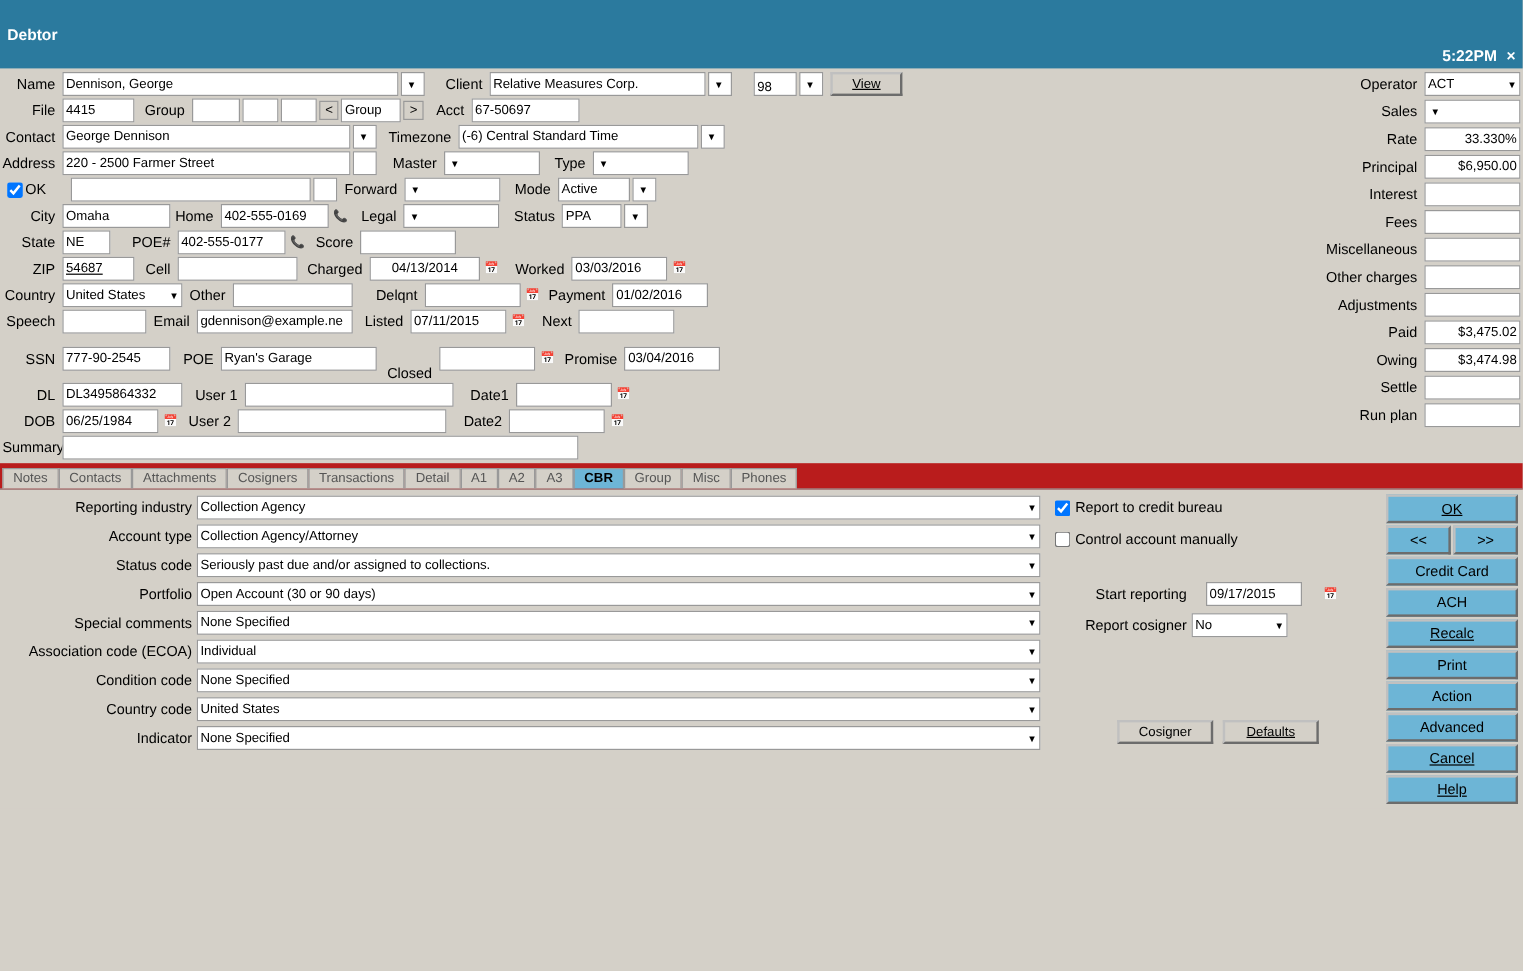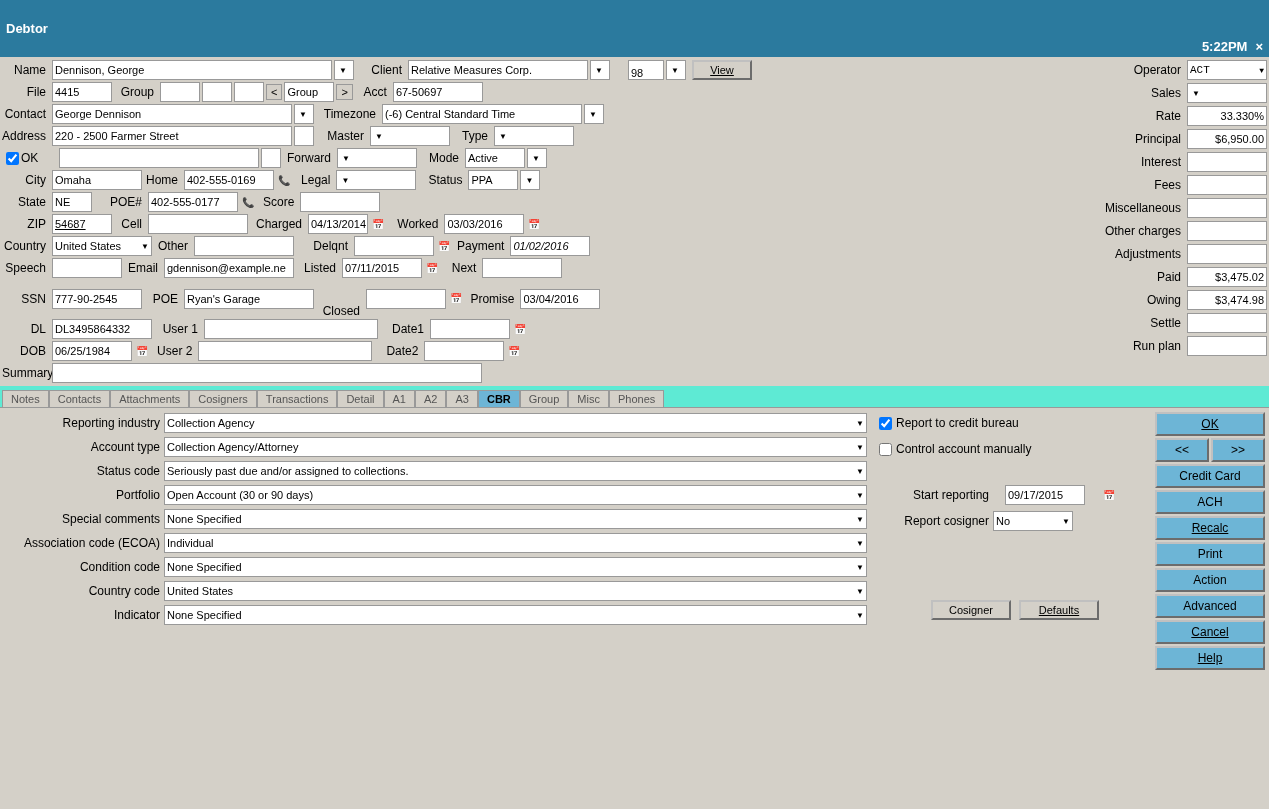--- a/index.html
+++ b/index.html
@@ -91,21 +91,21 @@
       padding: 3px 8px;
       cursor: pointer;
       font-size: 12px;
       text-align: center;
       color: #000;
     }
 
     .tabs-bar {
       display: flex;
       align-items: center;
-      background: #5eead4;
+      background: #b91c1c;
       padding: 4px 2px 0;
       border-bottom: 1px solid #999;
     }
 
     .tab {
       padding: 2px 8px;
       border: 1px solid #999;
       border-bottom: none;
       background: #d4d0c8;
       cursor: pointer;
@@ -334,21 +334,21 @@
       </div>
 
       <div class="form-row" style="gap:2px;">
         <span class="label" style="width:48px;">ZIP</span>
         <div class="field-input" style="width:60px;text-decoration:underline;">
           <span>54687</span>
         </div>
         <span class="label" style="width:30px;margin-left:2px;">Cell</span>
         <div class="field-input" style="width:100px;"></div>
         <span class="label" style="width:52px;margin-left:4px;">Charged</span>
-        <div class="field-input" style="width:60px;">
+        <div class="field-input" style="width:92px;justify-content:center;">
           <span>04/13/2014</span>
         </div>
         <span class="cal-icon">📅</span>
         <span class="label" style="width:52px;margin-left:4px;">Worked</span>
         <div class="field-input" style="width:80px;">
           <span>03/03/2016</span>
         </div>
         <span class="cal-icon">📅</span>
       </div>
 
@@ -356,21 +356,21 @@
         <span class="label" style="width:48px;">Country</span>
         <div class="dropdown" style="width:100px;">
           <span>United States</span>
         </div>
         <span class="label" style="width:36px;margin-left:2px;">Other</span>
         <div class="field-input" style="width:100px;"></div>
         <span class="label" style="width:52px;margin-left:4px;">Delqnt</span>
         <div class="field-input" style="width:80px;"></div>
         <span class="cal-icon">📅</span>
         <span class="label" style="width:52px;margin-left:4px;">Payment</span>
-        <div class="field-input" style="width:80px;font-style:italic;">
+        <div class="field-input" style="width:80px;">
           <span>01/02/2016</span>
         </div>
       </div>
 
       <div class="form-row" style="gap:2px;">
         <span class="label" style="width:48px;">Speech</span>
         <div class="field-input" style="width:70px;"></div>
         <span class="label" style="width:36px;margin-left:2px;">Email</span>
         <div class="field-input" style="width:130px;">
           <span>gdennison@example.ne</span>
@@ -429,21 +429,21 @@
 
       <div class="form-row" style="gap:2px;">
         <span class="label" style="width:48px;">Summary</span>
         <div class="field-input" style="width:430px;"></div>
       </div>
     </div>
 
     <div class="right-panel">
       <div class="form-row" style="gap:2px;justify-content:flex-end;">
         <span class="label">Operator</span>
-        <div class="dropdown" style="width:80px;font-family:Liberation Mono, monospace;">
+        <div class="dropdown" style="width:80px;">
           <span>ACT</span>
         </div>
       </div>
       <div class="form-row" style="gap:2px;justify-content:flex-end;">
         <span class="label">Sales</span>
         <div class="dropdown" style="width:80px;"></div>
       </div>
       <div class="form-row" style="gap:2px;justify-content:flex-end;">
         <span class="label">Rate</span>
         <div class="field-input" style="width:80px;text-align:right;justify-content:flex-end;">

